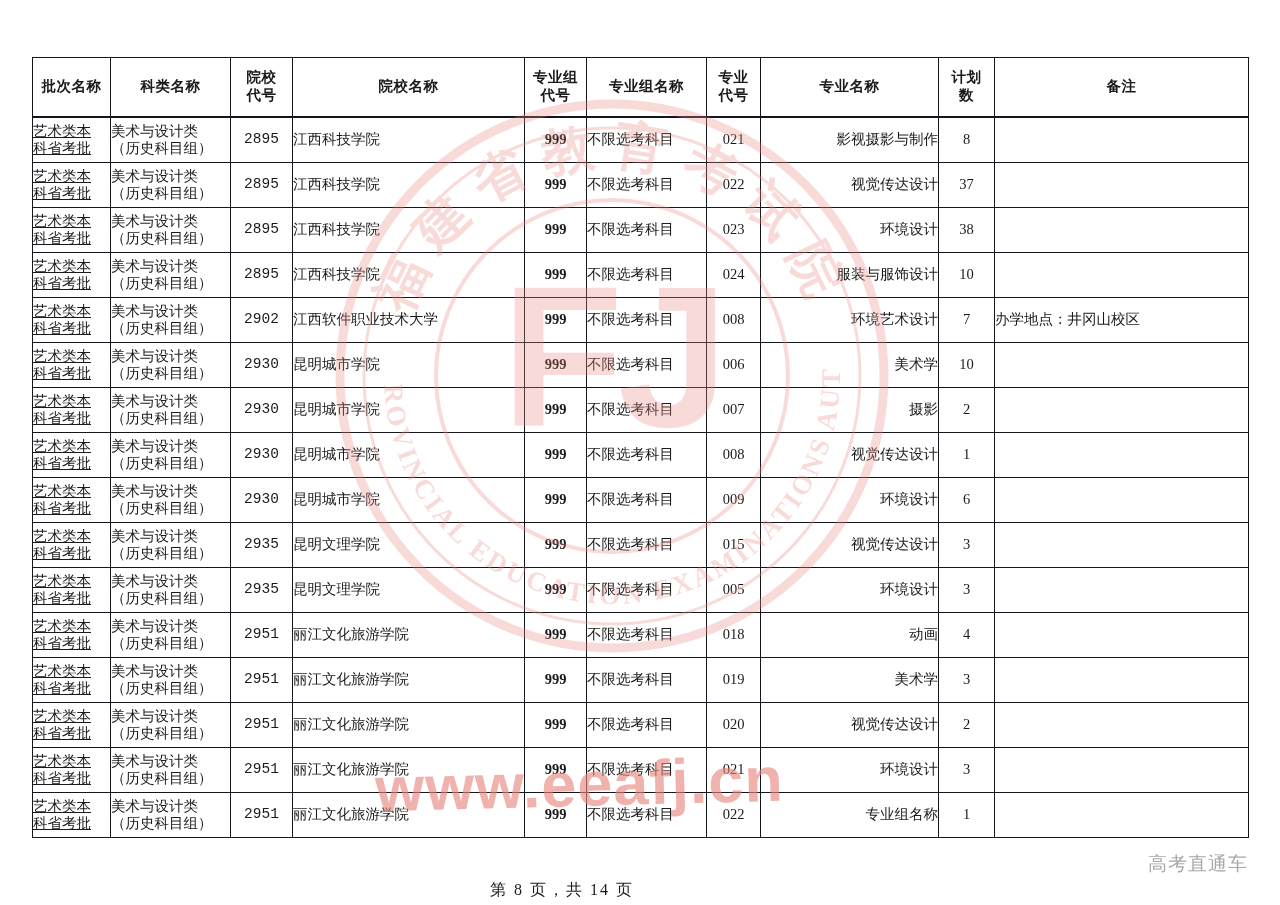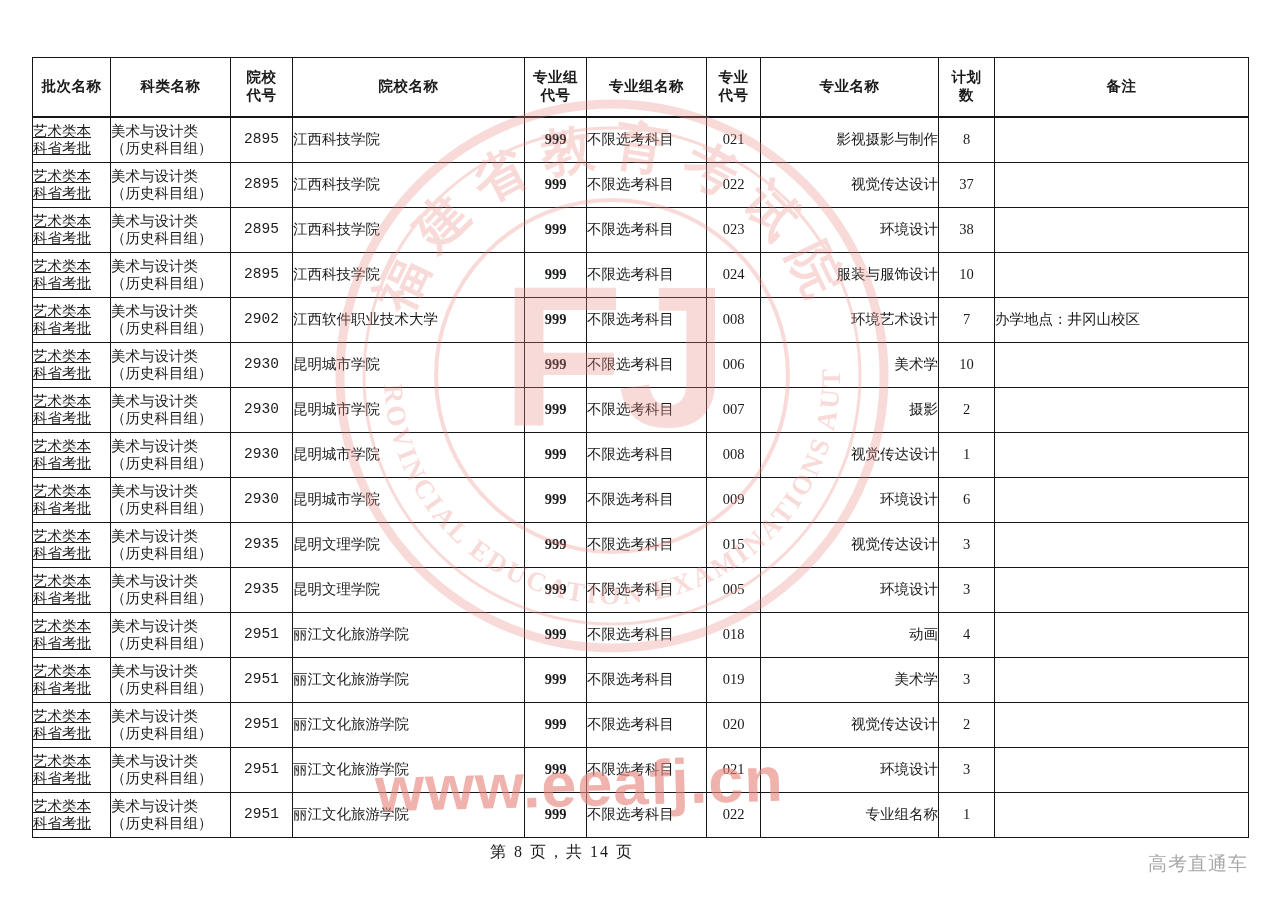--- a/index.html
+++ b/index.html
@@ -95,21 +95,21 @@
   .c-mname   { text-align: right;   padding-left: 9px; }
   .c-plan    { text-align: center; }
   .c-remark  { text-align: left;   padding-left: 9px; }
 
   .two-line span { display: block; }
 
   
   .page-footer {
     position: absolute;
     left: 0;
-    top: 842px;
+    top: 880px;
     width: 1124px;
     text-align: center;
     font-size: 16px;
     letter-spacing: 2px;
     z-index: 2;
   }
   .brand-mark {
     position: absolute;
     right: 32px;
     top: 851px;

